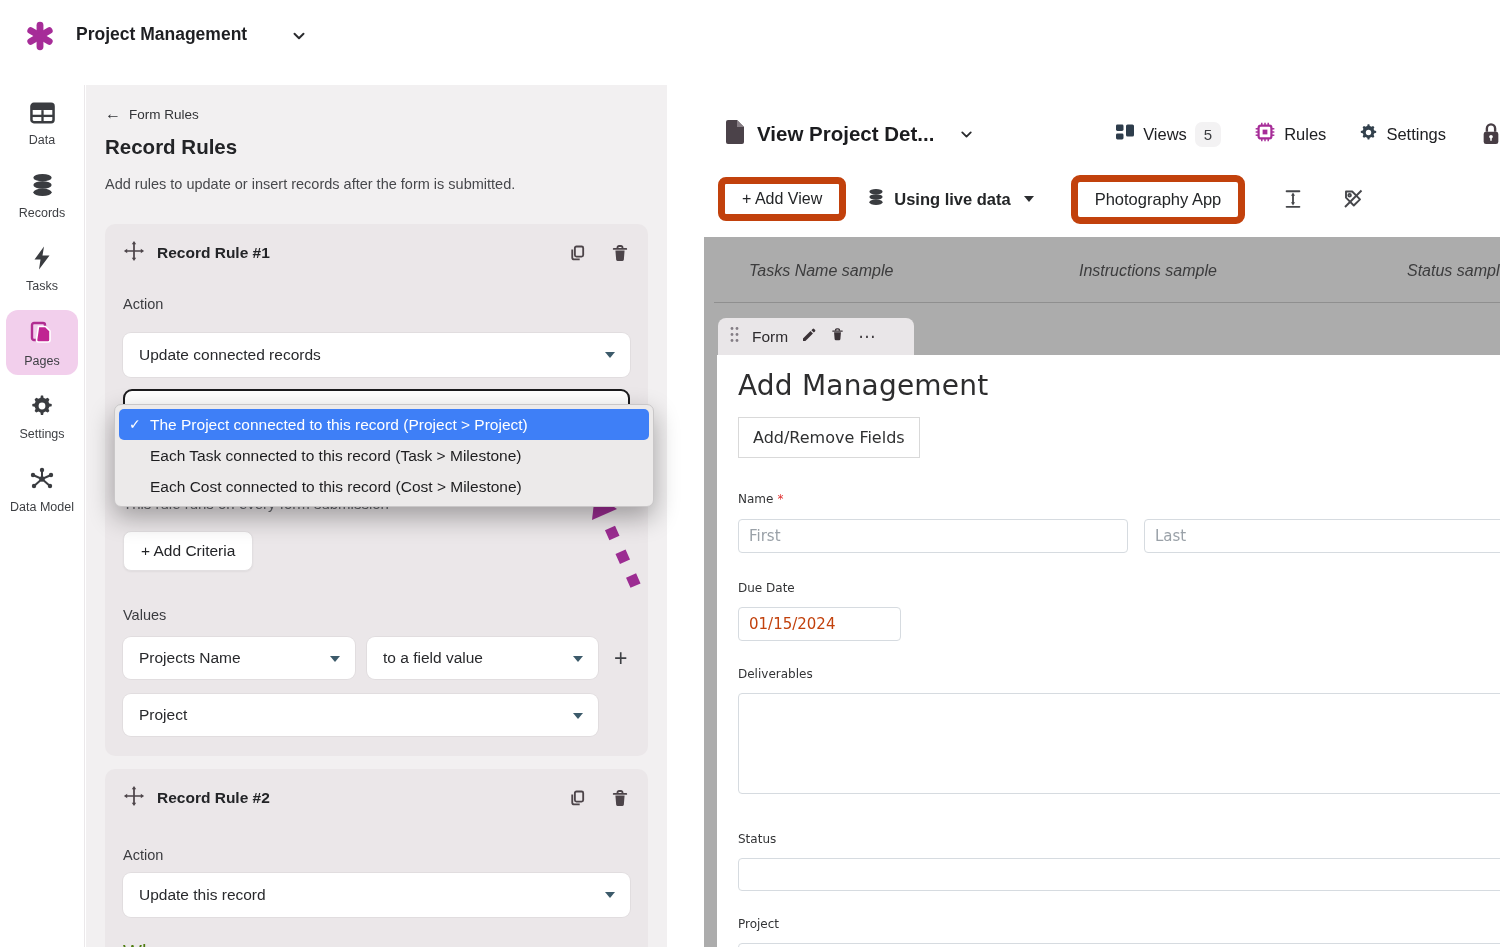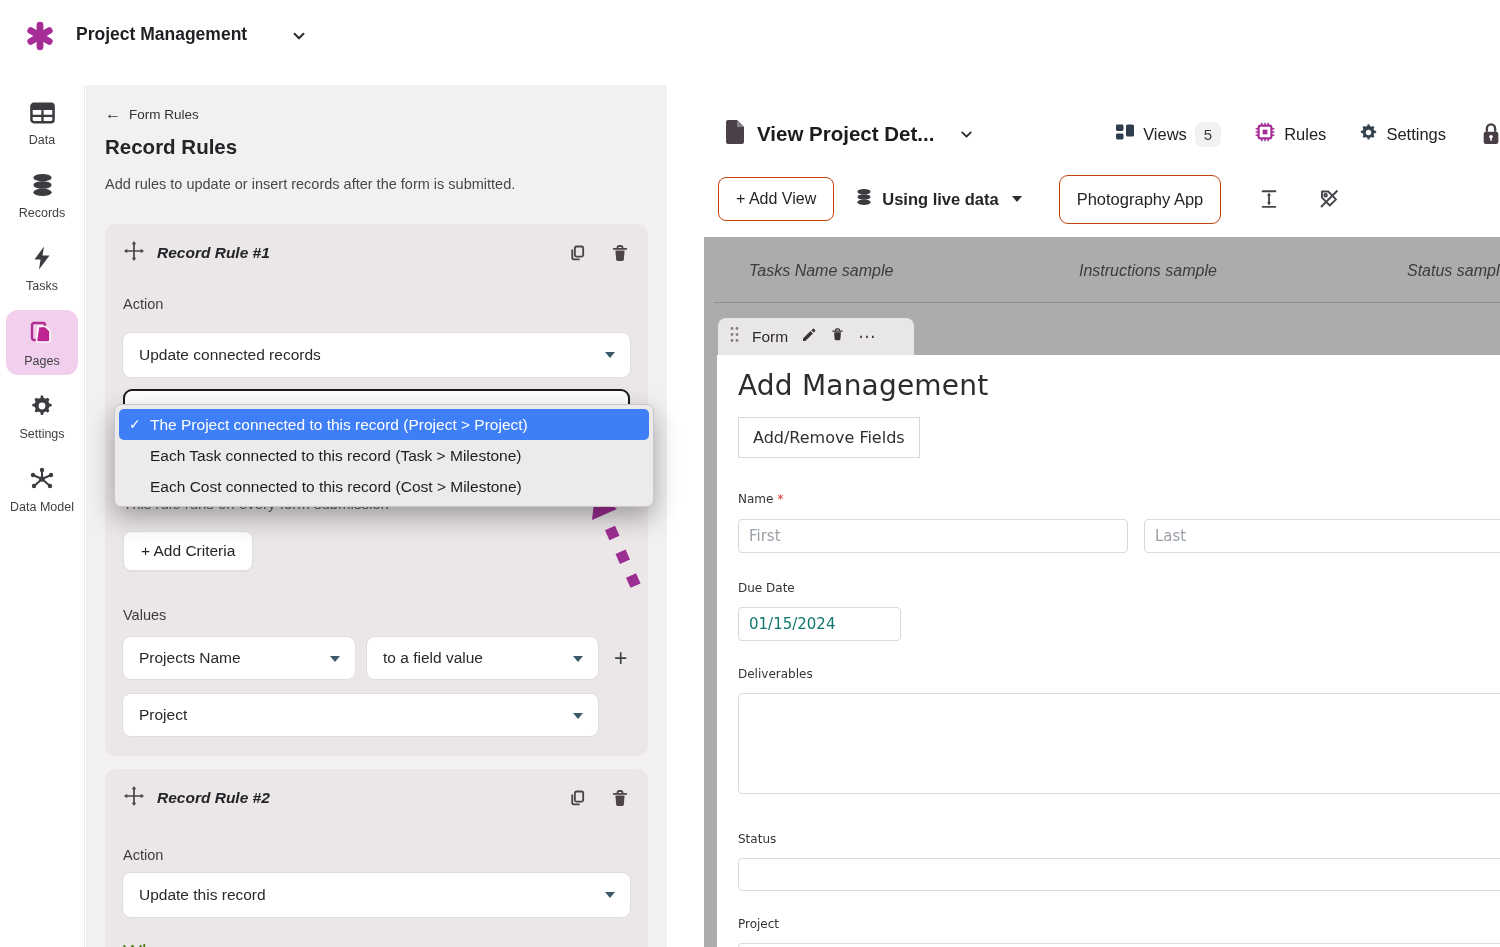--- a/index.html
+++ b/index.html
@@ -23,21 +23,21 @@
   
   .left-panel { position:absolute; left:86px; top:85px; width:581px; height:862px;
     background:#F2F0F1; padding:20px 19px 0 19px; }
   .back-link { display:flex; align-items:center; gap:8px; font-size:13.5px; color:#323337; height:18px; }
   .back-link .arr { font-size:16px; }
   .lp-title { margin-top:12px; font-size:20.5px; font-weight:700; color:#232427; }
   .lp-desc { margin-top:17px; font-size:14.5px; color:#47484c; }
 
   .rule-card { margin-top:32px; background:#EBE7E9; border-radius:10px; padding:16px 18px 20px; }
   .rule-card.second { margin-top:13px; height:400px; }
-  .rc-head { display:flex; align-items:center; height:26px; color:#4c4449;font-style:italic; }
+  .rc-head { display:flex; align-items:center; height:26px; color:#4c4449; }
   .rc-title { font-size:15.5px; font-weight:700; color:#232427; margin-left:12px; }
   .rc-spacer { flex:1; }
   .rc-ic { margin-left:22px; display:flex; align-items:center; }
   .fld-label { margin-top:30px; font-size:14.5px; color:#3b3c40; height:18px; }
   .fld-label.tight { margin-top:36px; }
 
   .select { position:relative; background:#fff; border-radius:8px; height:44px; display:flex;
     align-items:center; padding:0 16px; font-size:15.5px; color:#28292c;
     box-shadow:0 0 0 1px rgba(0,0,0,0.04); }
   .select:after { content:""; position:absolute; right:15px; top:19px; border-left:5.5px solid transparent;
@@ -70,21 +70,21 @@
   .right-panel { position:absolute; left:691px; top:85px; width:833px; height:862px; background:#fff; }
   .rp-header { position:absolute; left:33px; right:22px; top:24px; height:50px; display:flex; align-items:center; }
   .rp-title { font-size:20.5px; font-weight:700; color:#1b1c1f; margin-left:11px; white-space:nowrap; }
   .rp-caret { margin-left:24px; display:flex; }
   .rp-nav { margin-left:auto; display:flex; align-items:center; gap:33px; }
   .rp-nav-item { display:flex; align-items:center; gap:8px; font-size:16.5px; color:#202124; }
   .views-badge { background:#F3F2F3; border-radius:7px; padding:4px 9px; font-size:15px; color:#3c3d40; }
   .lock-wrap { margin-left:34px; display:flex; }
 
   .rp-toolbar { position:absolute; left:27px; top:89px; right:0; height:50px; display:flex; align-items:center; }
-  .btn-outline { background:#fff; border:1px solid #c2410c; border-radius:8px; padding:0 17px;
+  .btn-outline { background:#fff; border:7px solid #c2410c; border-radius:8px; padding:0 17px;
     height:44px; display:flex; align-items:center; font-size:16px; color:#232527; white-space:nowrap; }
   .live-data { display:flex; align-items:center; gap:9px; margin-left:21px; font-size:16.5px;
     font-weight:700; color:#232527; }
   .live-caret { border-left:5px solid transparent; border-right:5px solid transparent;
     border-top:6px solid #2b2d30; margin-left:4px; }
   .btn-app { margin-left:37px; height:49px; border-radius:9px; font-size:16.5px; }
   .tb-ic { margin-left:37px; display:flex; }
 
   
   .preview { position:absolute; left:13px; top:152px; right:0; bottom:0; background:#ACACAC; }
@@ -101,21 +101,21 @@
   .btn-fields { margin-top:15px; display:inline-block; background:#fff; border:1px solid #d9d9d9;
     border-radius:0; padding:10px 14px; font-size:16px; color:#2f3031; }
   .f-label { font-size:12px; color:#333436; height:20px; }
   .f-label.first { margin-top:34px; }
   .f-label.gap { margin-top:28px; }
   .f-label.gap2 { margin-top:34px; }
   .f-label.gap3 { margin-top:26px; }
   .req { color:#e03131; margin-left:4px; }
   .name-row { margin-top:7px; display:flex; gap:16px; }
   .t-input { border:1px solid #d6dbe0; border-radius:4px; height:34px; padding:0 10px;
-    font-size:15px; color:#0f766e; background:#fff; outline:none;
+    font-size:15px; color:#c2410c; background:#fff; outline:none;
     font-family:"DejaVu Sans","Liberation Sans",sans-serif; }
   .t-input::placeholder { color:#9aa1a8; }
   .in-first { width:390px; }
   .in-last { flex:1; border-radius:4px 0 0 4px; }
   .in-date { margin-top:6px; width:163px; display:block; }
   .ta-wrap { position:relative; margin-top:6px; margin-right:1px; }
   .ta { width:100%; height:101px; border:1px solid #d6dbe0; border-radius:4px 4px 0 4px; resize:none; }
   .ta-grip { position:absolute; right:3px; bottom:4px; }
   .f-select { position:relative; margin-top:6px; height:33px; border:1px solid #d6dbe0;
     border-radius:4px 0 0 4px; background:#fff; }

